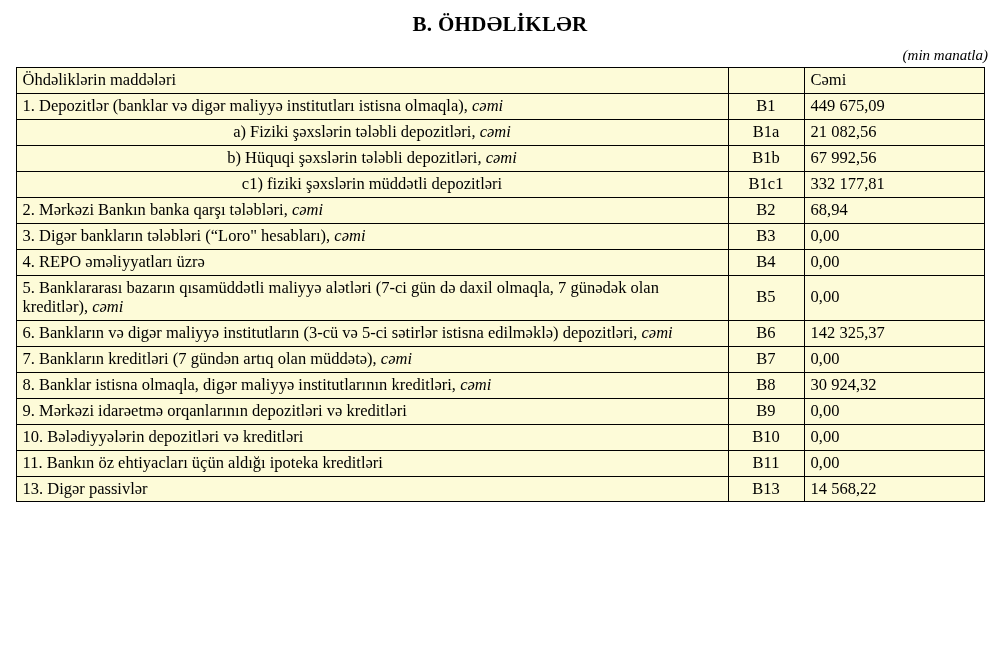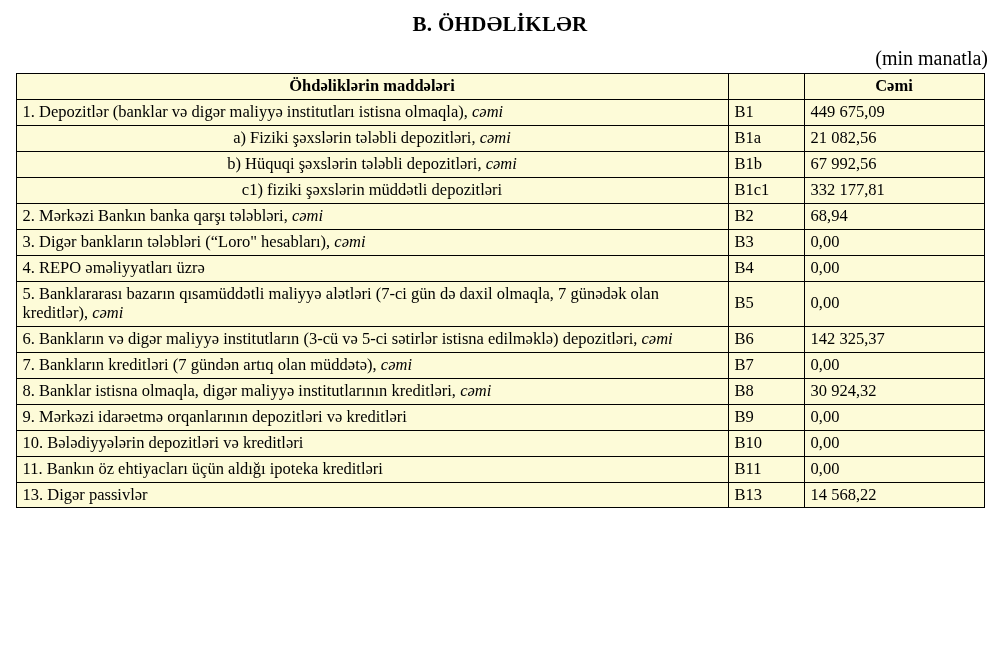--- a/index.html
+++ b/index.html
@@ -23,55 +23,57 @@
   .doc-title {
     text-align: center;
     font-weight: bold;
     font-size: 21px;
     letter-spacing: 0.3px;
     padding-top: 12px;
     padding-bottom: 10px;
   }
   .units {
     text-align: right;
-    font-size: 20px;
+    font-style: italic;
+    font-size: 15px;
     padding-right: 12px;
     padding-bottom: 3px;
   }
   table.fin {
     border-collapse: collapse;
     width: 968px;
     margin: 0 auto;
     table-layout: fixed;
     border: 1.5px solid #000;
   }
   table.fin th, table.fin td {
     border: 1px solid #000;
     background: #fdfbd8;
     font-size: 16.5px;
     line-height: 1.15;
     padding: 3px 6px;
     vertical-align: middle;
   }
   thead th {
-    text-align: center;
-    font-weight: bold;
+    text-align: left;
+    font-weight: normal;
     background: #fdfbd8;
     padding-top: 4px;
     padding-bottom: 4px;
   }
   col.c-item { width: 712px; }
   col.c-code { width: 76px; }
   col.c-total { width: 180px; }
 
   td.item {
     text-align: left;
     padding-left: 7px;
   }
   td.code {
+    text-align: center;
     margin-top: 31px;
   }
   td.total {
     text-align: left;
     padding-right: 9px;
   }
   td.indent {
     padding-left: 20px;
     text-align: center;
   }

